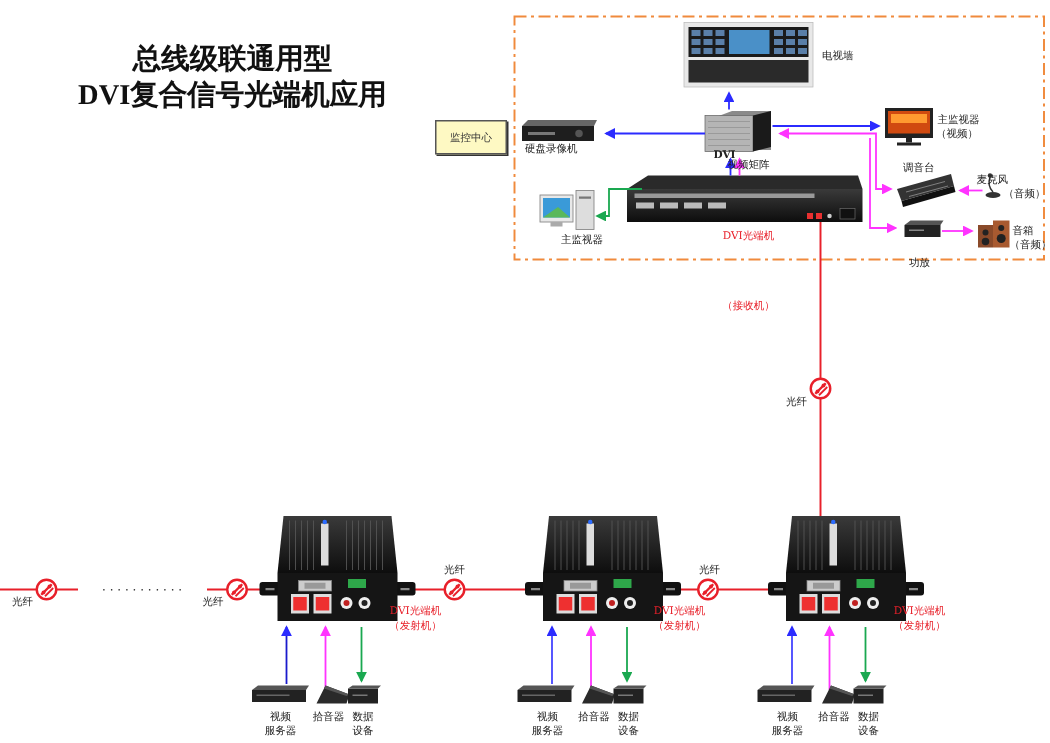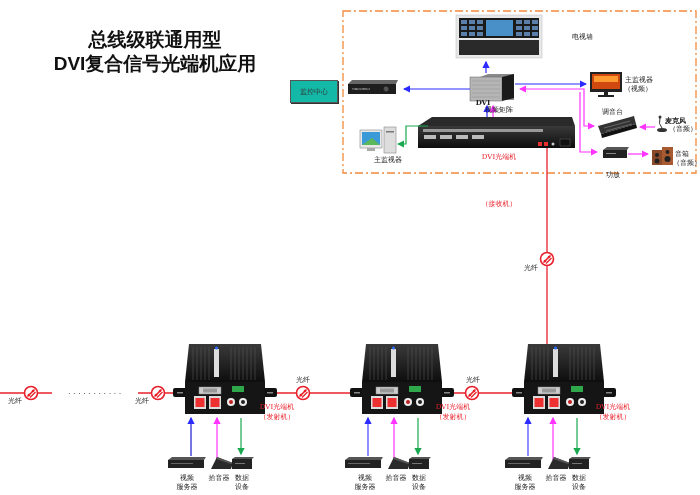--- a/index.html
+++ b/index.html
@@ -1,26 +1,26 @@
 <!DOCTYPE html>
 <html><head>
 <meta charset="utf-8">
 <style>
   html, body { margin: 0; padding: 0; background: #ffffff; }
   body { width: 700px; height: 495px; position: relative; overflow: hidden;
          font-family: "DejaVu Sans", sans-serif; }
   .title { position: absolute; left: 0; width: 310px; text-align: center;
-           font-family: Liberation Sans, sans-serif; font-weight: bold;
+           font-family: Liberation Serif, serif; font-weight: bold;
            font-size: 19px; color: #111; line-height: 24px; }
   .lbl { position: absolute; font-size: 7px; color: #222; white-space: nowrap;
          font-family: "DejaVu Serif", serif; line-height: 9px; text-align: center; }
   .red { color: #e8202a; }
   svg { position: absolute; left: 0; top: 0; }
   .ctrl-box { position: absolute; left: 290px; top: 80px; width: 46px; height: 21px;
-              background: #14b8a6; border: 1px solid #555; box-shadow: 1px 1px 0 #333;
+              background: #fef9c3; border: 1px solid #555; box-shadow: 1px 1px 0 #333;
               font-size: 7px; display: flex; align-items: center; justify-content: center;
               font-family: "DejaVu Serif", serif; color: #333; }
 </style>
 </head>
 <body>
 
 <div class="title" style="top:28px;">总线级联通用型</div>
 <div class="title" style="top:52px;">DVI复合信号光端机应用</div>
 
 <div class="ctrl-box">
@@ -261,31 +261,31 @@
   <use href="#pickupDev" x="211" y="457"></use>
   <use href="#dataDev" x="232" y="457"></use>
   <use href="#videoServer" x="345" y="457"></use>
   <use href="#pickupDev" x="388" y="457"></use>
   <use href="#dataDev" x="409" y="457"></use>
   <use href="#videoServer" x="505" y="457"></use>
   <use href="#pickupDev" x="548" y="457"></use>
   <use href="#dataDev" x="569" y="457"></use>
 </svg>
 
-<div class="lbl" style="left:548px; top:33px;margin-left:24px;">电视墙</div>
-<div class="lbl" style="left:350px; top:84px;">硬盘录像机</div>
+<div class="lbl" style="left:548px; top:33px;">电视墙</div>
+<div class="lbl" style="left:350px; top:95px;">硬盘录像机</div>
 <div class="lbl" style="left:468px; top:98px; width:30px; font-weight:bold;">DVI</div>
 <div class="lbl" style="left:464px; top:106px; width:38px;margin-left:16px;">视频矩阵</div>
 <div class="lbl" style="left:374px; top:156px;">主监视器</div>
 <div class="lbl red" style="left:474px; top:153px; width:50px;">DVI光端机</div>
 <div class="lbl red" style="left:474px; top:172px; width:50px;margin-top:28px;">（接收机）</div>
 <div class="lbl" style="left:625px; top:76px;">主监视器</div>
 <div class="lbl" style="left:624px; top:85px;font-family:Liberation Serif, serif;">（视频）</div>
 <div class="lbl" style="left:602px; top:108px;">调音台</div>
-<div class="lbl" style="left:665px; top:116px;font-weight:bold;">麦克风</div>
+<div class="lbl" style="left:651px; top:116px;">麦克风</div>
 <div class="lbl" style="left:669px; top:125px;">（音频）</div>
 <div class="lbl" style="left:606px; top:140px;margin-top:31px;">功放</div>
 <div class="lbl" style="left:675px; top:150px;">音箱</div>
 <div class="lbl" style="left:673px; top:159px;">（音频）</div>
 
 <div class="lbl" style="left:524px; top:264px;">光纤</div>
 <div class="lbl" style="left:8px; top:397px;">光纤</div>
 <div class="lbl" style="left:135px; top:397px;">光纤</div>
 <div class="lbl" style="left:296px; top:376px;">光纤</div>
 <div class="lbl" style="left:466px; top:376px;">光纤</div>

